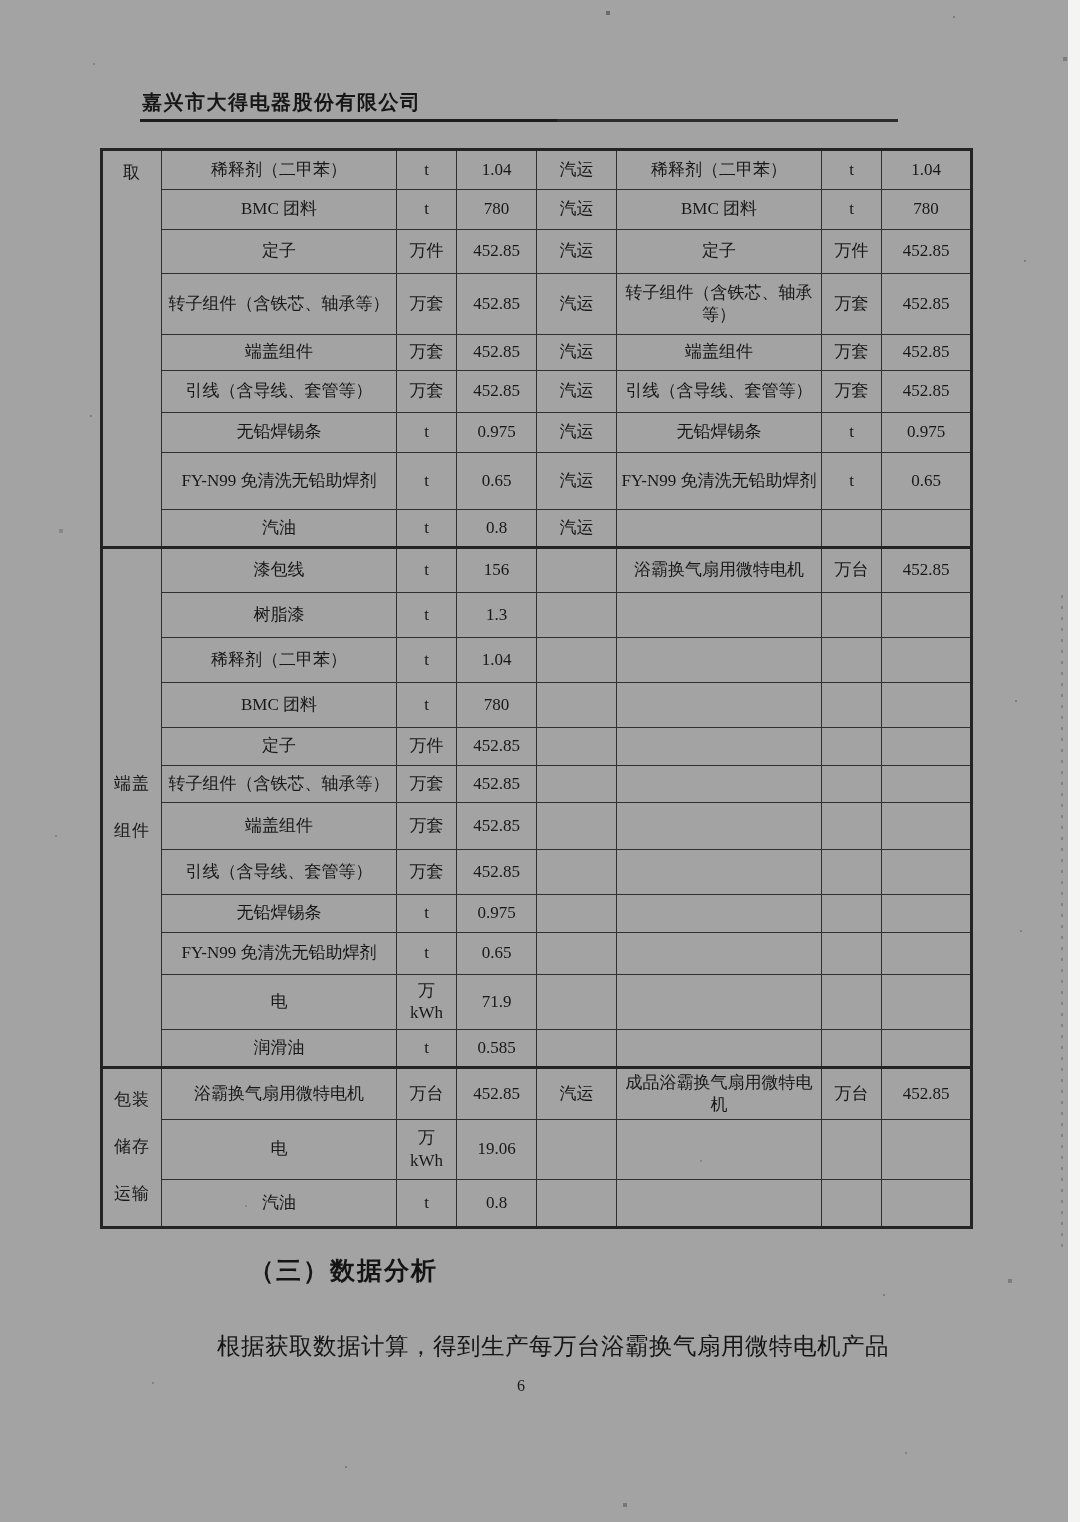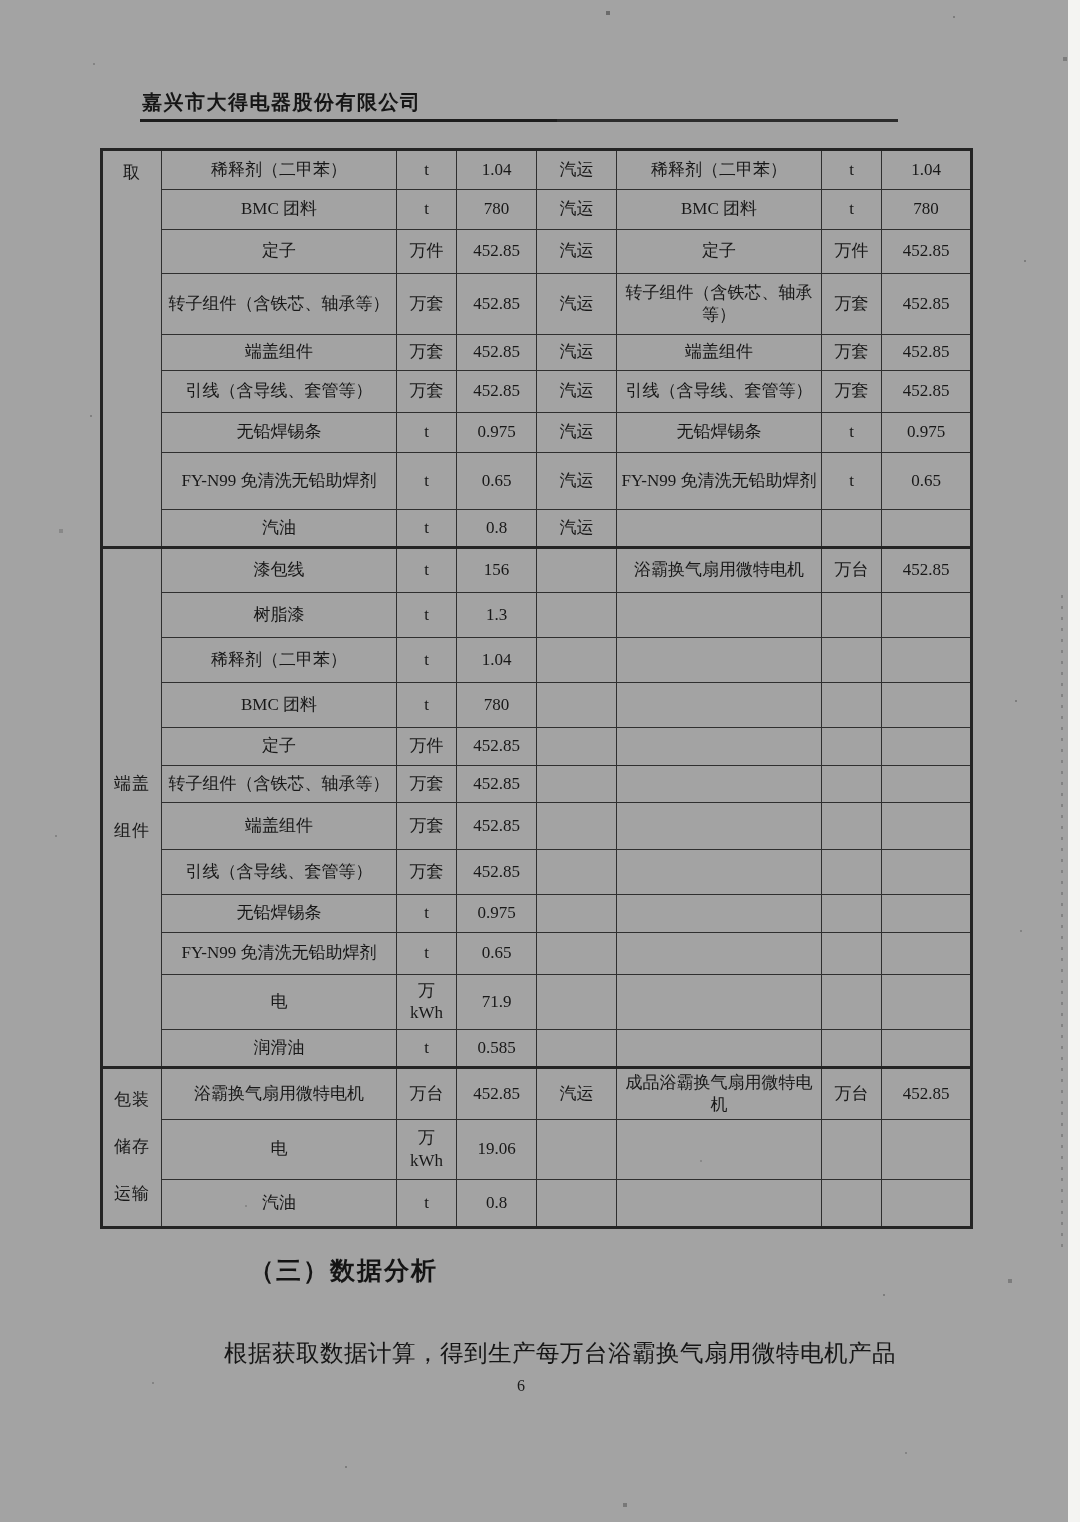--- a/index.html
+++ b/index.html
@@ -54,21 +54,21 @@
   
   .section-heading {
     position: absolute; left: 241px; top: 1246px;
     margin: 8px;
     font-family: "Liberation Sans", "DejaVu Sans", sans-serif;
     font-size: 25px; font-weight: 700; letter-spacing: 2px;
     color: #141414;
   }
   .body-paragraph {
     position: absolute; left: 211px; top: 1324px;
-    margin: 13px;
+    margin: 6px;
     font-size: 23.5px; letter-spacing: 0.5px;
     white-space: nowrap;
     color: #151515;
   }
   .page-number {
     position: absolute; left: 517px; top: 1377px;
     font-size: 16px; color: #1a1a1a;
   }
   
   .margin-dotline {

